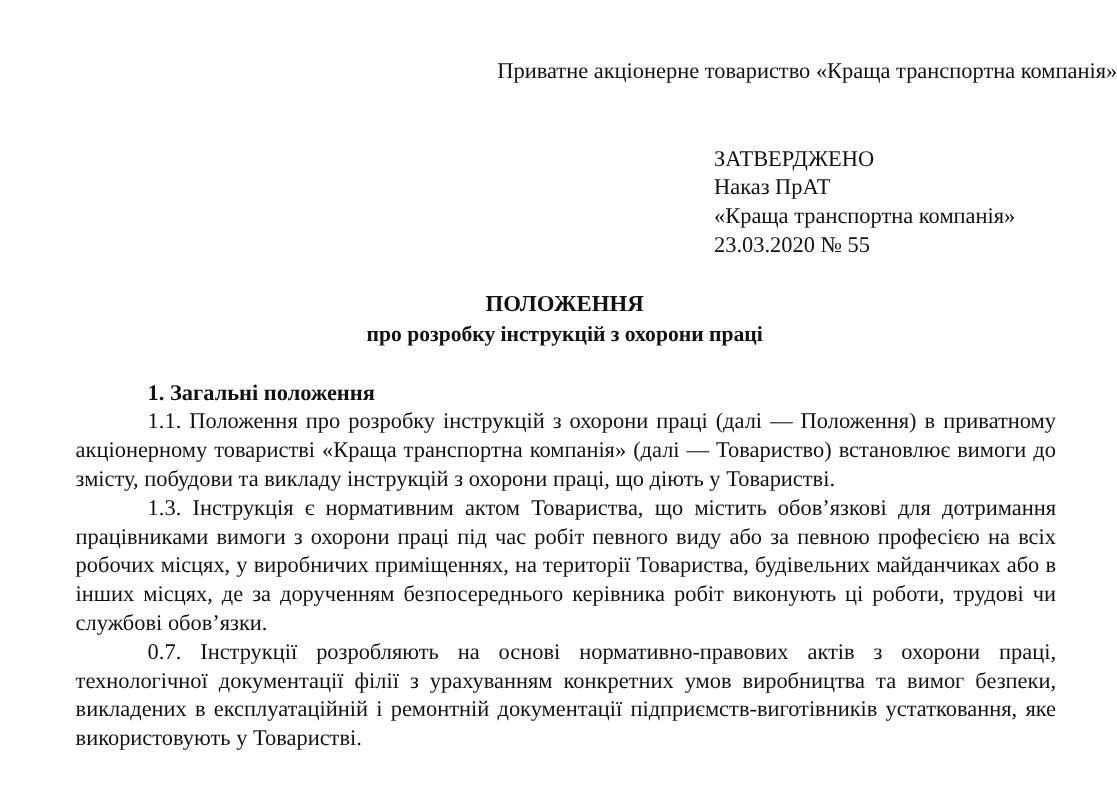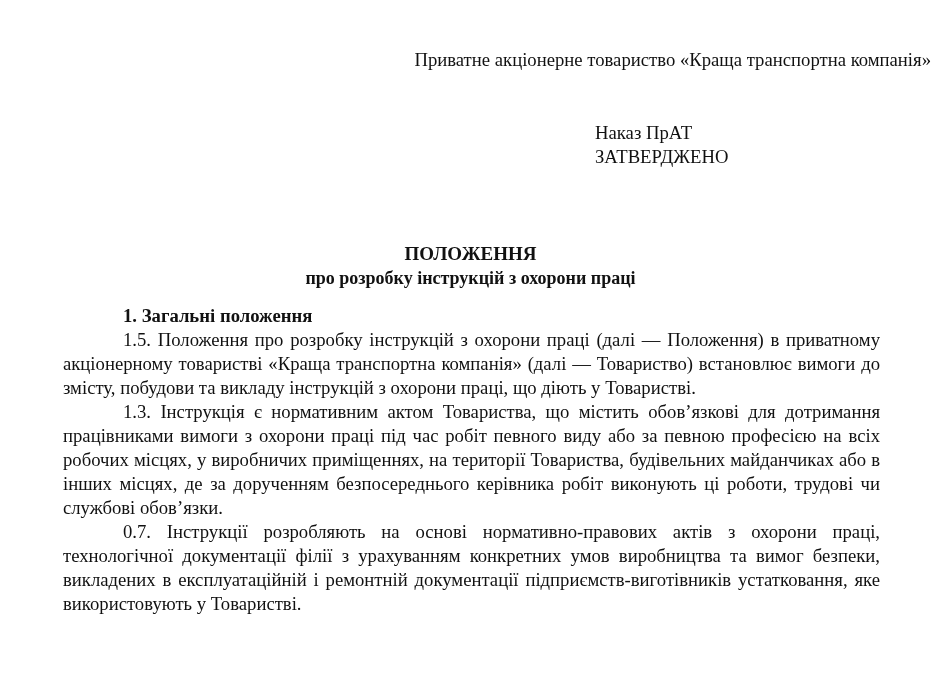--- a/index.html
+++ b/index.html
@@ -38,21 +38,21 @@
       top: 242px;
       left: 0;
       width: 941px;
       text-align: center;
       font-weight: bold;
     }
     .doc-title .t1 { font-size: 19px; }
     .doc-title .t2 { font-size: 18px; }
     .content {
       position: absolute;
-      top: 304px;
+      top: 316px;
       left: 63px;
       width: 817px;
     }
     .section-heading {
       font-weight: bold;
       padding-left: 60px;
       margin: 0;
     }
     .para {
       text-align: justify;
@@ -60,27 +60,29 @@
       margin: 0;
       hyphens: manual;
     }
   </style>
 </head>
 <body>
 
 <div class="org-header">Приватне акціонерне товариство «Краща транспортна компанія»</div>
 
 <div class="approval-block">
+  <div>ЗАТВЕРДЖЕНО</div>
   <div>Наказ ПрАТ</div>
-  <div>ЗАТВЕРДЖЕНО</div>
+  <div>«Краща транспортна компанія»</div>
+  <div>23.03.2020 № 55</div>
 </div>
 
 <div class="doc-title">
   <div class="t1">ПОЛОЖЕННЯ</div>
   <div class="t2">про розробку інструкцій з охорони праці</div>
 </div>
 
 <div class="content">
   <p class="section-heading">1. Загальні положення</p>
-  <p class="para">1.5. Положення про розробку інструкцій з охорони праці (далі — Положення) в приватному акціонерному товаристві «Краща транспортна компанія» (далі — Товариство) встановлює вимоги до змісту, побудови та викладу інструкцій з охорони праці, що діють у Товаристві.</p>
+  <p class="para">1.1. Положення про розробку інструкцій з охорони праці (далі — Положення) в приватному акціонерному товаристві «Краща транспортна компанія» (далі — Товариство) встановлює вимоги до змісту, побудови та викладу інструкцій з охорони праці, що діють у Товаристві.</p>
   <p class="para">1.3. Інструкція є нормативним актом Товариства, що містить обов’язкові для дотримання працівниками вимоги з охорони праці під час робіт певного виду або за певною професією на всіх робочих місцях, у виробничих приміщеннях, на території Товариства, будівельних майданчиках або в інших місцях, де за дорученням безпосереднього керівника робіт виконують ці роботи, трудові чи службові обов’язки.</p>
   <p class="para">0.7. Інструкції розробляють на основі нормативно-правових актів з охорони праці, технологічної документації філії з урахуванням конкретних умов виробництва та вимог безпеки, викладених в експлуатаційній і ремонтній документації підприємств-виготівників устатковання, яке використовують у Товаристві.</p>
 </div>
 
 </body></html>

